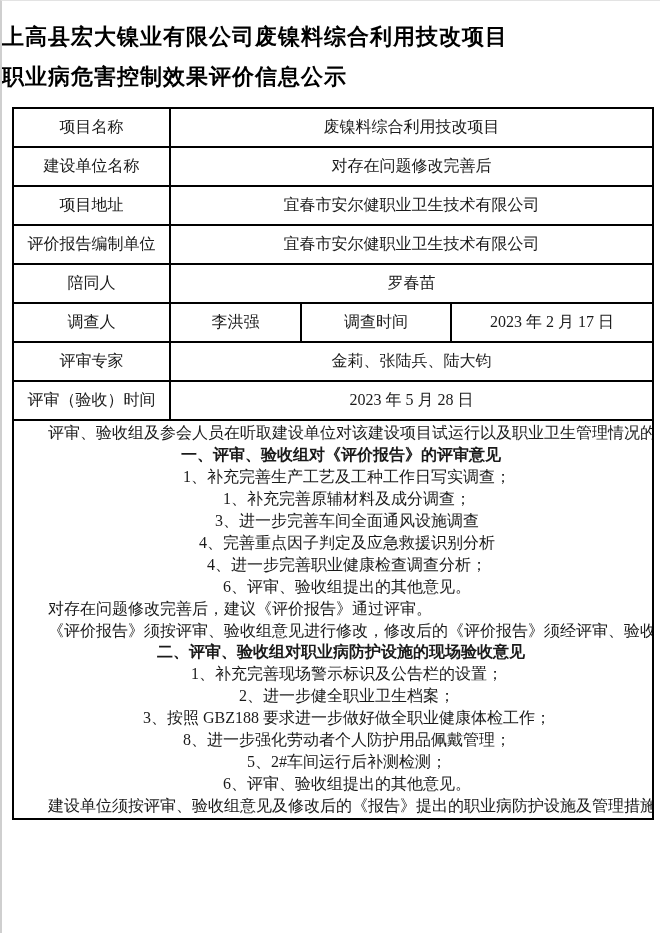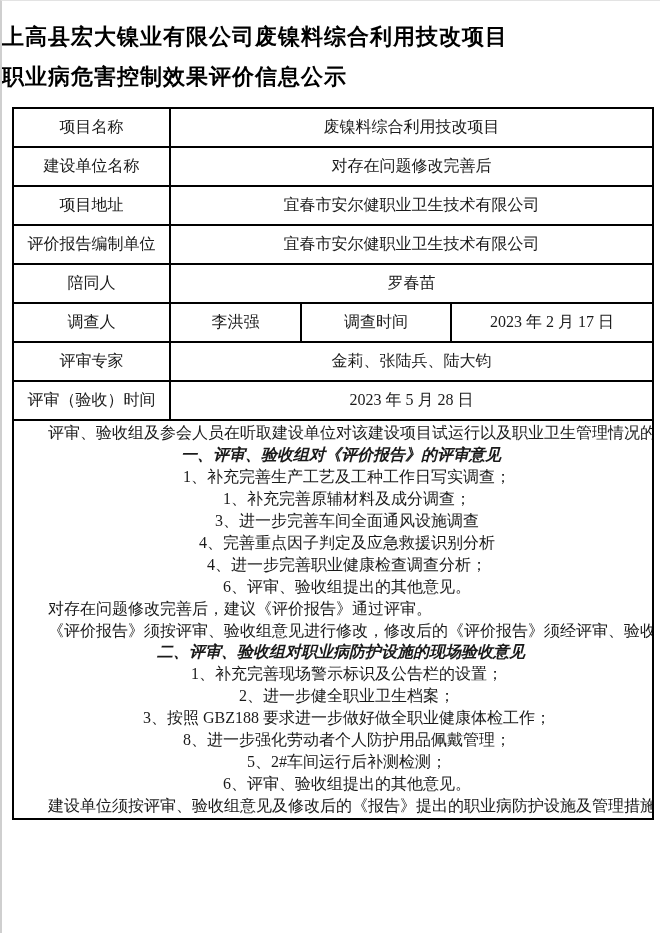--- a/index.html
+++ b/index.html
@@ -51,21 +51,20 @@
   }
   .opinion-cell p {
     line-height: 21.8px;
     text-indent: 2em;
     text-align: justify;
   }
   .opinion-cell .sec-heading {
     font-weight: bold;
     line-height: 22px;
     margin-left: 1em;
-    font-style: italic;
   }
   .opinion-cell .item {
     line-height: 22px;
     margin-left: 1.75em;
     font-family: Liberation Serif, serif;
   }
 </style>
 </head>
 <body>
 

